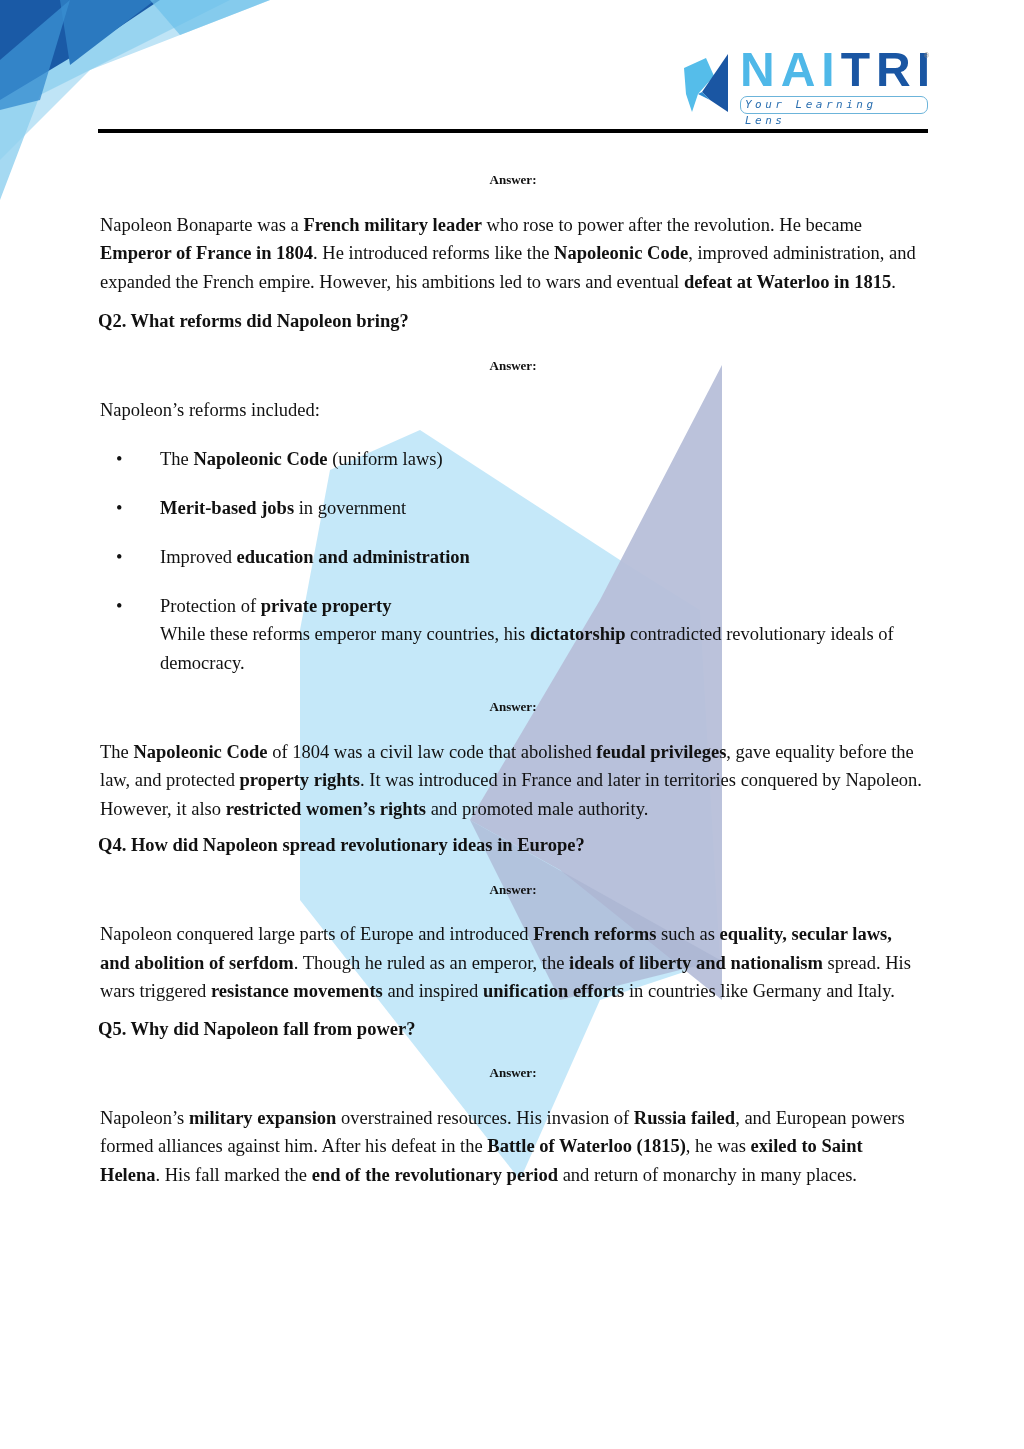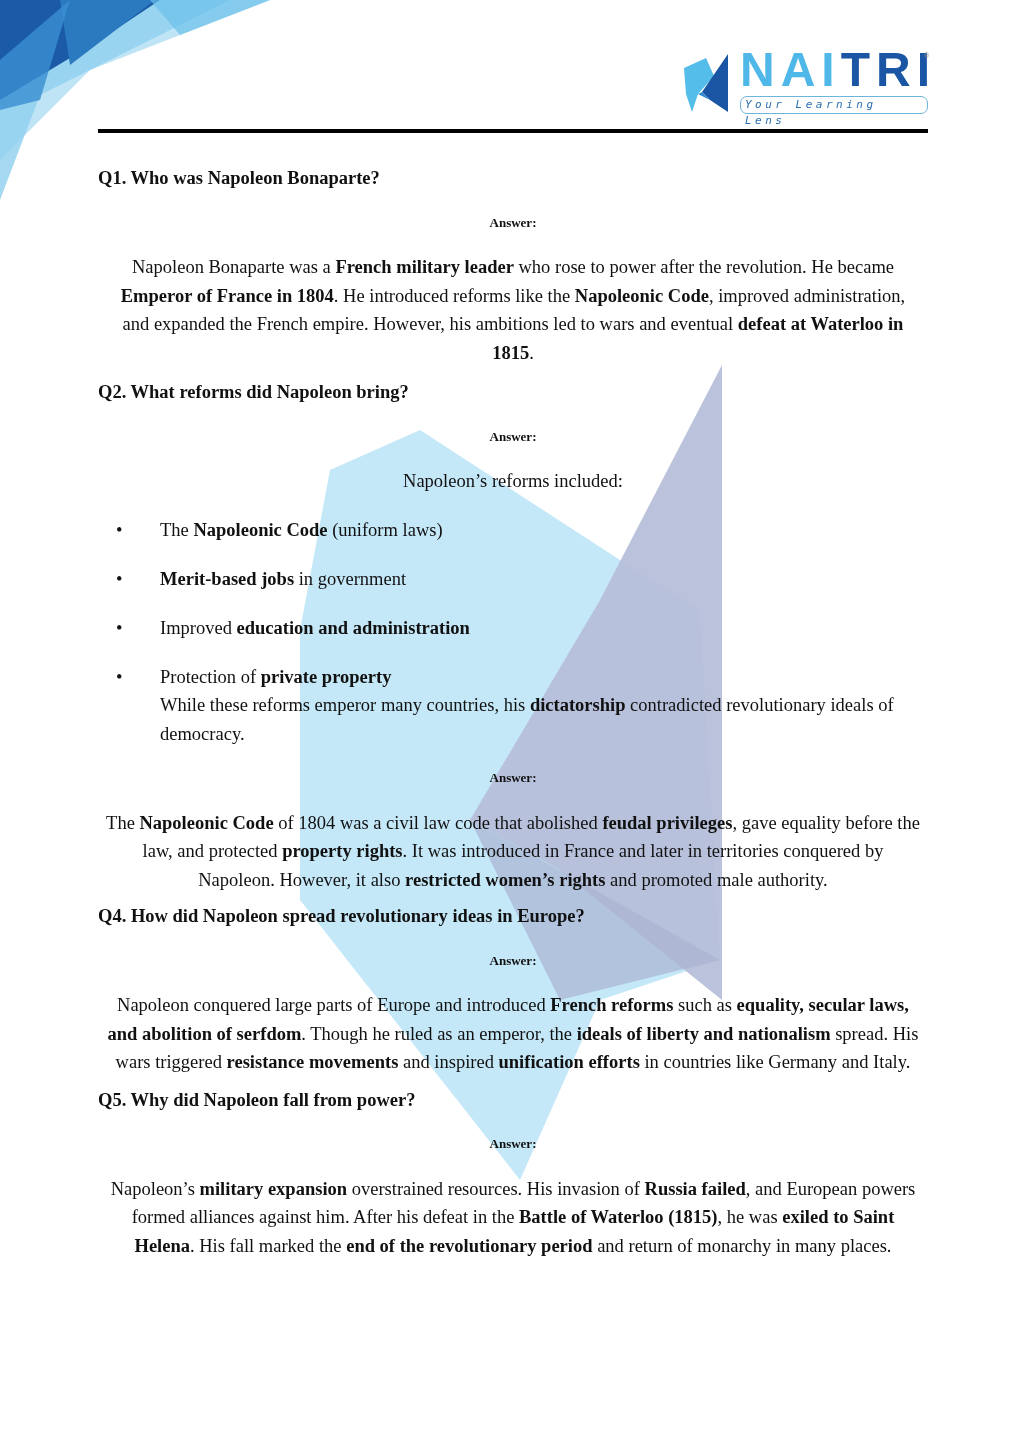--- a/index.html
+++ b/index.html
@@ -27,21 +27,21 @@
   }
   .reg { position: absolute; left: 240px; top: 2px; font-size: 7px; color: #888; font-family: "Liberation Sans", sans-serif; }
   .rule { position: absolute; left: 98px; top: 129px; width: 830px; height: 4px; background: #000; }
   .content { position: absolute; left: 98px; top: 150px; width: 830px; }
   h1 {
     margin: 0; font-size: 31px; font-weight: bold; line-height: 44px;
     font-family: "Liberation Serif", serif; letter-spacing: -0.2px;
   }
   .q { margin: 0; font-weight: bold; font-size: 18.5px; line-height: 28.5px; }
   .ans-label { margin: 16px; font-weight: bold; font-size: 13px; line-height: 28.5px; text-align: center; }
-  p.body { margin: 8px; font-size: 18.5px; line-height: 28.5px; text-align: center; }
+  p.body { margin: 2px; font-size: 18.5px; line-height: 28.5px; }
   .section { margin-top: 8px; }
   .s1 { margin-top: 14px; }
   ul.reforms { list-style: none; margin: 20px 0 0 0; padding: 0; }
   ul.reforms li { position: relative; padding-left: 62px; font-size: 18.5px; line-height: 28.5px; margin-bottom: 20.5px; }
   ul.reforms li:last-child { margin-bottom: 0; }
   ul.reforms li .bullet { position: absolute; left: 18px; top: 0; }
   b { font-weight: bold; }
 </style>
 </head>
 <body>
@@ -70,21 +70,20 @@
   <div class="logo-text"><span class="a">NAI</span><span class="b">TRI</span></div>
   <span class="reg">®</span>
   <div class="tagline">Your Learning Lens</div>
 </div>
 
 <div class="rule"></div>
 
 <div class="content">
 
   <div class="section s1">
-    <p class="q">Q1. Who was Napoleon Bonaparte?</p>
     <p class="ans-label">Answer:</p>
     <p class="body rich"><span>Napoleon Bonaparte was a </span><b>French military leader</b><span> who rose to power after the revolution. He became </span><b>Emperor of France in 1804</b><span>. He introduced reforms like the </span><b>Napoleonic Code</b><span>, improved administration, and expanded the French empire. However, his ambitions led to wars and eventual </span><b>defeat at Waterloo in 1815</b><span>.</span></p>
   </div>
 
   <div class="section" style="margin-top:11px">
     <p class="q">Q2. What reforms did Napoleon bring?</p>
     <p class="ans-label">Answer:</p>
     <p class="body">Napoleon’s reforms included:</p>
     <ul class="reforms">
       <li><span class="bullet">•</span><span><span>The </span><b>Napoleonic Code</b><span> (uniform laws)</span></span></li>

